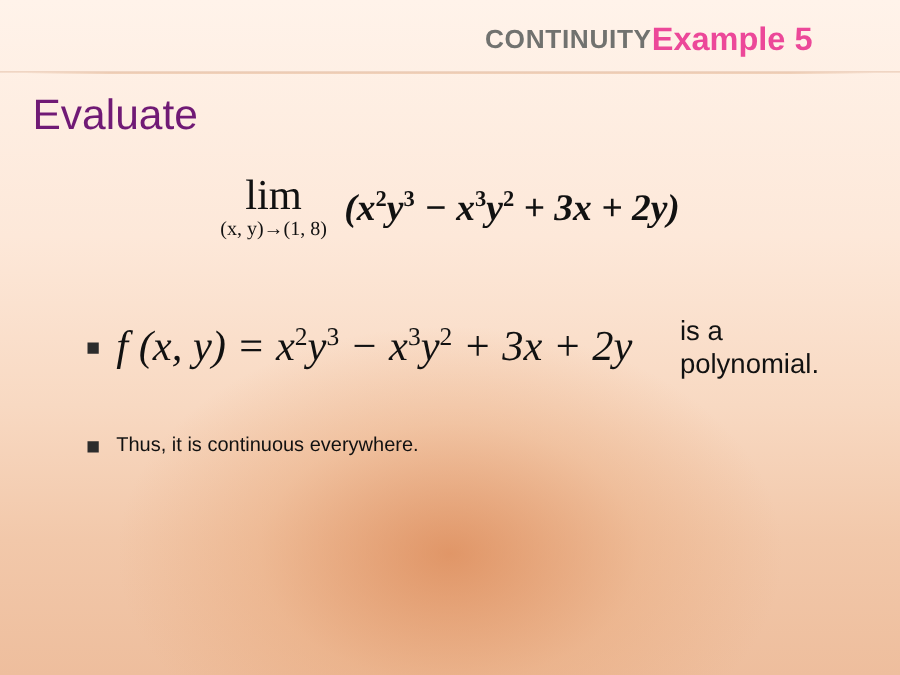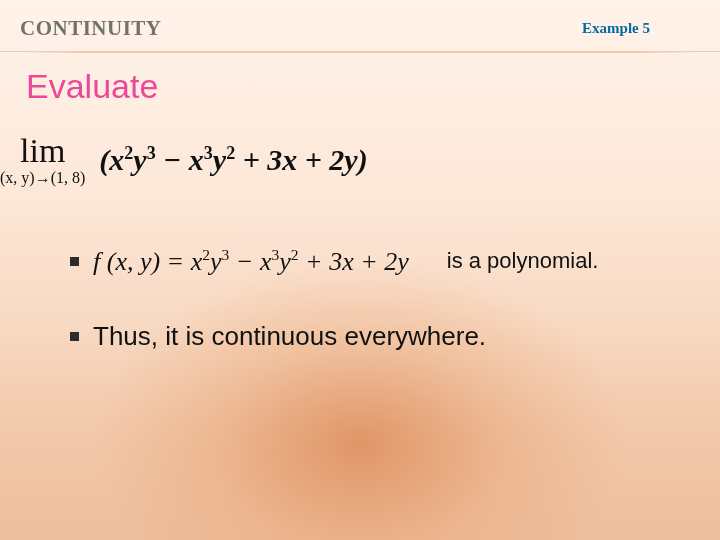--- a/index.html
+++ b/index.html
@@ -7,50 +7,49 @@
   body {
     font-family: Arial, "Helvetica Neue", sans-serif;
     background:
       radial-gradient(ellipse 380px 260px at 50% 82%, rgba(210,110,50,0.55) 0%, rgba(230,160,110,0.35) 40%, rgba(250,225,210,0) 70%),
       linear-gradient(180deg, #fff3ea 0%, #fde8d9 35%, #f8d9c2 60%, #f2c8aa 80%, #eebe9d 100%);
     position: relative;
   }
   .header {
     display: flex;
     align-items: center;
-    justify-content: space-between;
-    padding: 16px 70px 10px 20px;
+    justify-content: flex-end;
+    padding: 16px 70px 10px 40px;
     border-bottom: 1px solid rgba(180,100,50,0.25);
-    font-family: Liberation Serif, serif;
   }
   .topic {
     font-size: 21px;
     font-weight: bold;
     color: #71726f;
     letter-spacing: 0.5px;
   }
   .example-label {
-    font-size: 15px;
+    font-size: 26px;
     font-weight: bold;
-    color: #0369a1;
+    color: #ec4899;
   }
   .sep {
     height: 1px;
     background: linear-gradient(90deg, rgba(200,120,60,0.0) 0%, rgba(200,120,60,0.35) 10%, rgba(200,120,60,0.35) 90%, rgba(200,120,60,0.0) 100%);
     margin: 0 20px 0 20px;
   }
   .title {
     font-size: 34px;
-    color: #ec4899;
+    color: #701a75;
     margin: 14px 0 0 26px;
     font-weight: 400;
   }
   .formula-block {
     margin: 28px 0 0 0;
-    text-align: left;
+    text-align: center;
   }
   .formula-block .math {
     display: inline-flex;
     align-items: center;
     font-family: "Times New Roman", serif;
     font-style: italic;
     font-size: 30px;
     color: #111;
     gap: 14px;
   }
@@ -74,32 +73,32 @@
     margin-bottom: 44px;
     font-size: 22px;
     color: #111;
   }
   .bullet-row .sq {
     width: 9px; height: 9px; background: #2c2c2c; flex: 0 0 auto;
   }
   .bullet-row .math-inline {
     font-family: "Times New Roman", serif;
     font-style: italic;
-    font-size: 26px;
+    font-size: 34px;
     white-space: nowrap;
   }
   .bullet-row .math-inline sup { font-size: 0.6em; font-style: normal; }
   .bullet-row .tail {
     font-family: Arial, sans-serif;
     font-style: normal;
     font-size: 22px;
     margin-left: 24px;
   }
   .bullet-row.second .text {
-    font-size: 26px;
+    font-size: 16px;
   }
 </style>
 </head>
 <body>
 
 <div class="header">
   <div class="topic">CONTINUITY</div>
   <div class="example-label">Example 5</div>
 </div>
 <div class="sep"></div>

